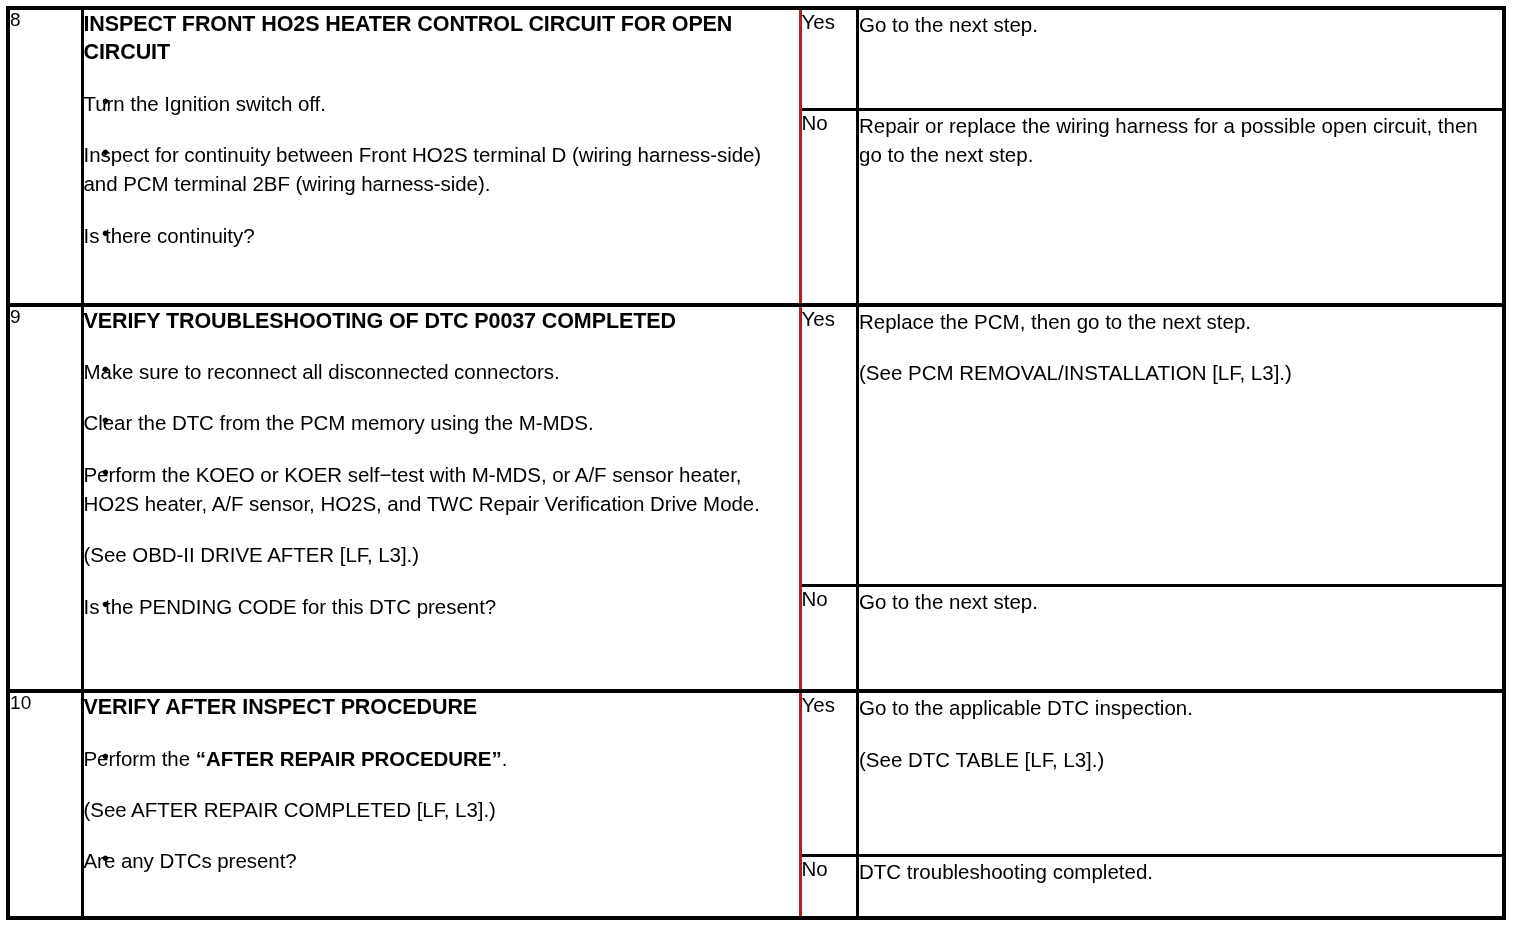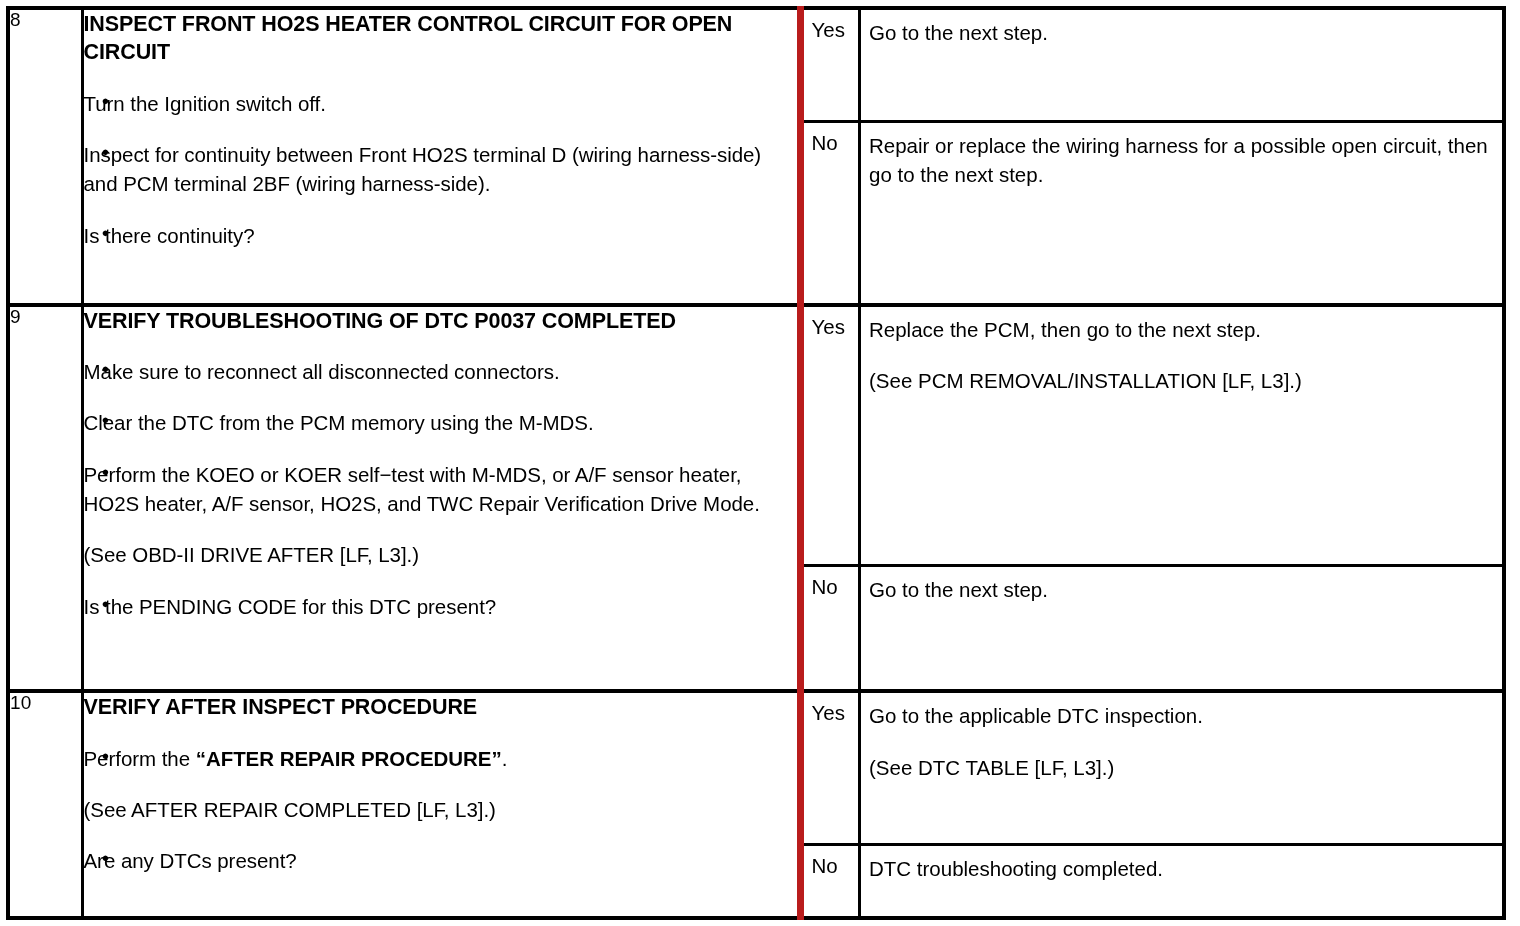--- a/index.html
+++ b/index.html
@@ -50,21 +50,21 @@
 
   td.step-no {
     border-right: 3px solid #000;
     font-size: 19px;
     line-height: 1;
     padding: 8px 0 0 8px;
     font-weight: normal;
     letter-spacing: 0.2px;
   }
   td.action {
-    border-right: 7px solid #b91c1c;
+    border-right: 3px solid #b91c1c;
     padding: 8px 14px 14px 14px;
     margin-top: 6px;
   }
   td.results { padding: 0; }
 
   
   .action-title {
     font-weight: bold;
     font-size: 21.5px;
     line-height: 1.32;
@@ -97,21 +97,21 @@
   
   table.answers {
     width: 100%;
     height: 100%;
     border-collapse: collapse;
     table-layout: fixed;
   }
   table.answers col.a-lbl { width: 56px; }
   table.answers tr.ans-row > td {
     vertical-align: top;
-    padding: 8px;
+    padding: 0;
   }
   table.answers tr.ans-row + tr.ans-row > td {
     border-top: 3px solid #000;
     border-radius: 17px;
   }
   td.ans-label {
     border-right: 3px solid #000;
     font-size: 20.5px;
     line-height: 1.2;
     padding: 7px 0 0 4px;

